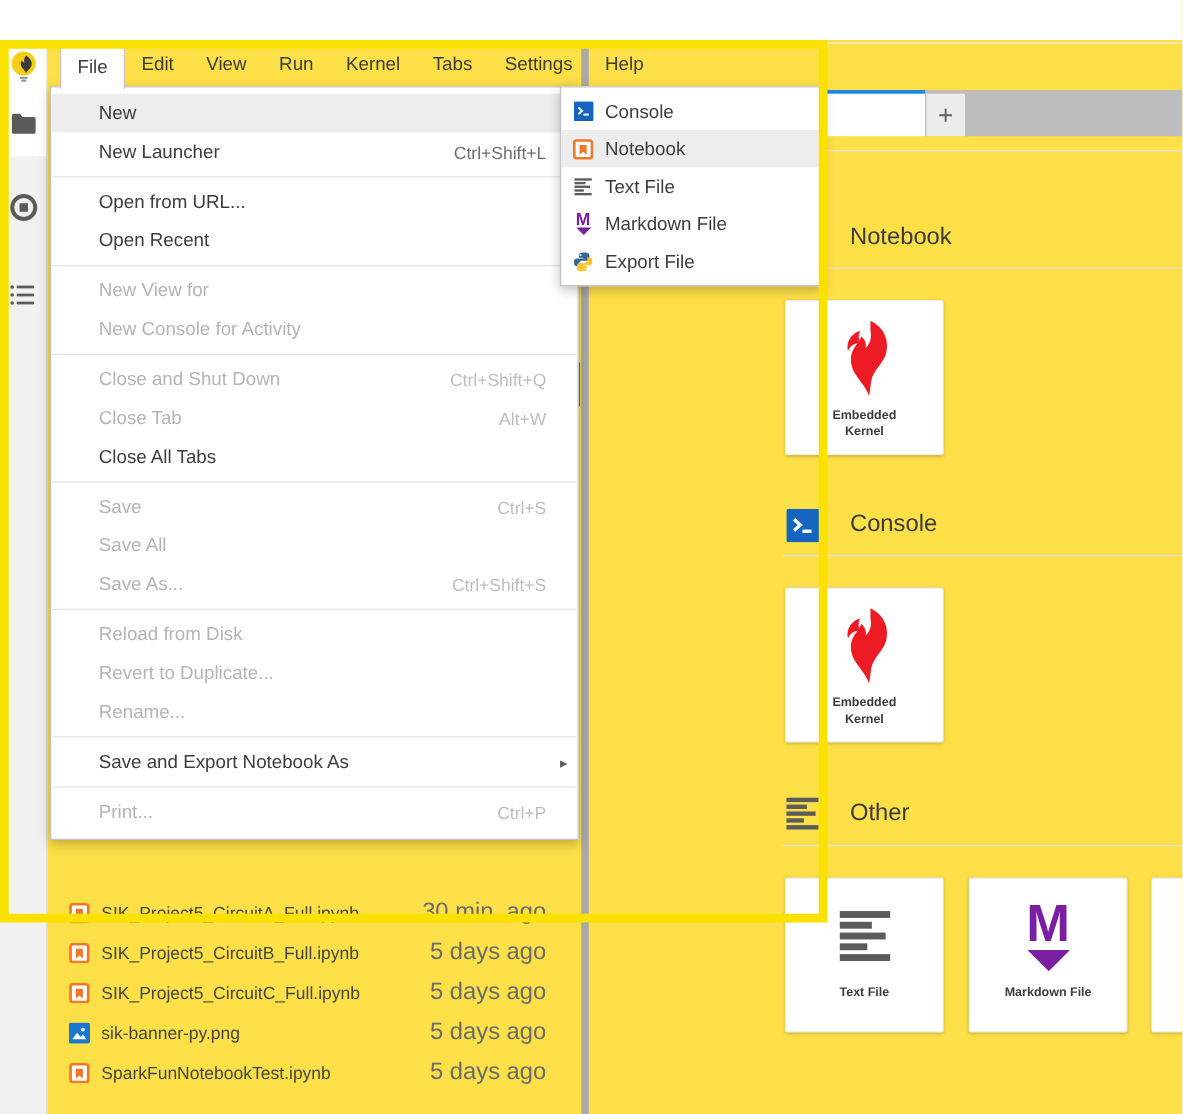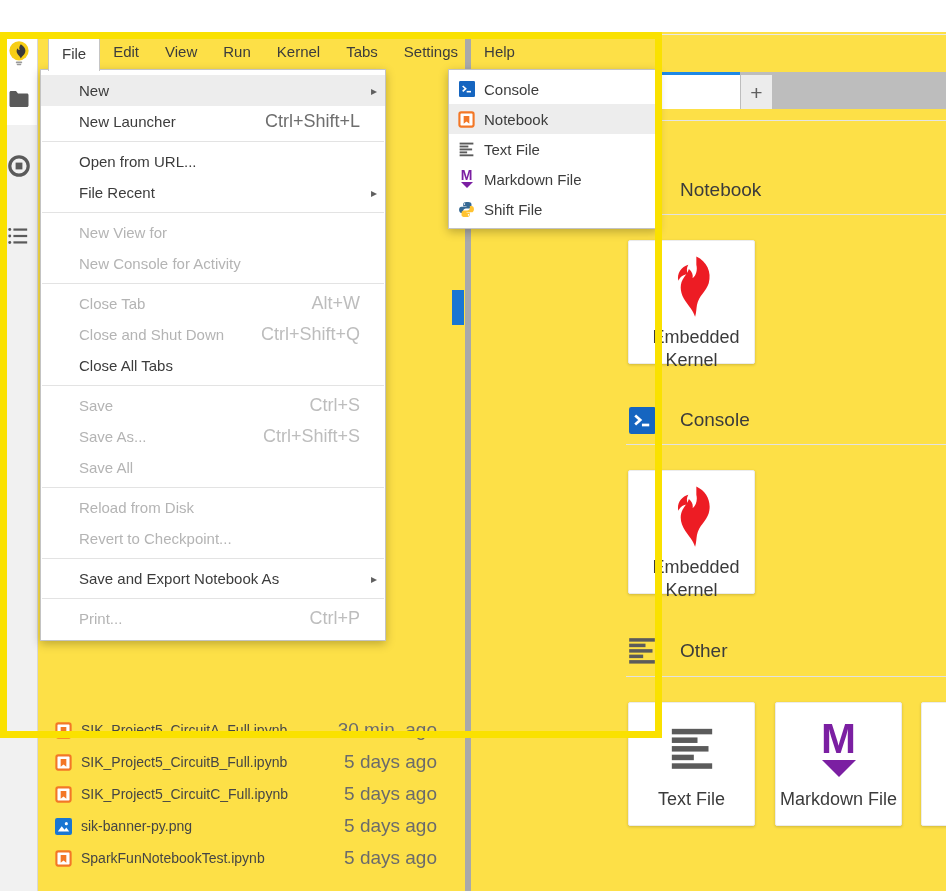--- a/index.html
+++ b/index.html
@@ -37,37 +37,37 @@
   .pane-hairline{position:absolute;left:472px;top:88px;width:474px;height:1px;background:#e4e4e4;}
 
   
   .sec-h{position:absolute;display:flex;align-items:center;}
   .sec-ic{width:28px;height:28px;display:flex;align-items:center;justify-content:center;margin-right:24px;}
   .sec-title{font-size:19px;color:#3b3b3b;}
   .sec-hr{position:absolute;left:626px;width:320px;height:1px;background:#e2e2e2;}
   .card{position:absolute;width:127px;height:124px;background:#fff;border:1px solid #ececec;border-radius:2px;
         box-shadow:0 1px 3px rgba(0,0,0,.18);display:flex;flex-direction:column;align-items:center;padding-top:15px;}
   .card-ic{height:62px;display:flex;align-items:center;justify-content:center;}
-  .card-label{margin-top:8px;font-size:18px;color:#3b3b3b;text-align:center;line-height:1.3;}
+  .card-label{margin-top:8px;font-size:10px;color:#3b3b3b;text-align:center;line-height:1.3;font-weight:bold;}
   .card-label.wrap{max-width:78px;}
 
   .md-icon{display:flex;flex-direction:column;align-items:center;}
   .md-m{font-weight:bold;color:#7b1fa2;font-size:42px;line-height:.85;font-family:"Liberation Sans",sans-serif;}
   .md-tri{width:0;height:0;border-left:17px solid transparent;border-right:17px solid transparent;border-top:17px solid #7b1fa2;margin-top:3px;}
   .md-icon-sm .md-m{font-size:14px;line-height:.8;}
   .md-icon-sm .md-tri{border-left:6px solid transparent;border-right:6px solid transparent;border-top:6px solid #7b1fa2;margin-top:1px;}
 
   
   .menu{position:absolute;background:#fff;border:1px solid #c3c3c3;box-shadow:0 3px 9px rgba(0,0,0,.25);z-index:50;}
-  .dropdown{left:40px;top:37px;width:346px;padding:5px 0 6px 0;}
+  .dropdown{left:40px;top:37px;width:423px;padding:5px 0 6px 0;}
   .submenu{left:448px;top:37px;width:210px;padding:4px 0;}
   .mi{display:flex;align-items:center;height:31px;padding:0 25px 0 38px;font-size:15px;position:relative;color:#3c3c3c;white-space:nowrap;}
   .mi.hov{background:#ededed;}
   .mi.dis{color:#b4b4b4;}
-  .mi-sc{margin-left:auto;font-size:18px;color:#6e6e6e;}
+  .mi-sc{margin-left:auto;font-size:14px;color:#6e6e6e;}
   .mi.dis .mi-sc{color:#bdbdbd;}
   .mi-arrow{position:absolute;right:8px;font-size:12px;color:#5f5f5f;}
   .msep{height:1px;background:#e3e3e3;margin:4px 1px;}
   .smi{display:flex;align-items:center;height:30px;padding:0 10px 0 9px;font-size:15px;color:#3c3c3c;}
   .smi.hov{background:#ededed;}
   .smi-ic{width:17px;height:17px;margin-right:9px;display:flex;align-items:center;justify-content:center;flex:0 0 auto;}
 
   
   .annotation{position:absolute;left:0;top:0;width:662px;height:706px;border:7px solid #fae100;z-index:100;pointer-events:none;}
 
@@ -304,60 +304,63 @@
     </div>
     <div class="mi" data-interactable="true">
       <span data-interactable="false">New Launcher</span>
       <span class="mi-sc" data-interactable="false">Ctrl+Shift+L</span>
     </div>
     <div class="msep" data-interactable="false"></div>
     <div class="mi" data-interactable="true">
         <span data-interactable="false">Open from URL...</span>
       </div>
     <div class="mi" data-interactable="true">
-      <span data-interactable="false">File Recent</span>
+      <span data-interactable="false">Open Recent</span>
       <span class="mi-arrow" data-interactable="false">▸</span>
     </div>
     <div class="msep" data-interactable="false"></div>
     <div class="mi dis" data-interactable="false">
         <span data-interactable="false">New View for</span>
       </div>
     <div class="mi dis" data-interactable="false">
         <span data-interactable="false">New Console for Activity</span>
       </div>
     <div class="msep" data-interactable="false"></div>
+    <div class="mi dis" data-interactable="false">
+      <span data-interactable="false">Close and Shut Down</span>
+      <span class="mi-sc" data-interactable="false">Ctrl+Shift+Q</span>
+    </div>
     <div class="mi dis" data-interactable="false">
       <span data-interactable="false">Close Tab</span>
       <span class="mi-sc" data-interactable="false">Alt+W</span>
     </div>
-    <div class="mi dis" data-interactable="false">
-      <span data-interactable="false">Close and Shut Down</span>
-      <span class="mi-sc" data-interactable="false">Ctrl+Shift+Q</span>
-    </div>
     <div class="mi" data-interactable="true">
         <span data-interactable="false">Close All Tabs</span>
       </div>
     <div class="msep" data-interactable="false"></div>
     <div class="mi dis" data-interactable="false">
       <span data-interactable="false">Save</span>
       <span class="mi-sc" data-interactable="false">Ctrl+S</span>
     </div>
     <div class="mi dis" data-interactable="false">
+        <span data-interactable="false">Save All</span>
+      </div>
+    <div class="mi dis" data-interactable="false">
       <span data-interactable="false">Save As...</span>
       <span class="mi-sc" data-interactable="false">Ctrl+Shift+S</span>
     </div>
-    <div class="mi dis" data-interactable="false">
-        <span data-interactable="false">Save All</span>
-      </div>
     <div class="msep" data-interactable="false"></div>
     <div class="mi dis" data-interactable="false">
         <span data-interactable="false">Reload from Disk</span>
       </div>
     <div class="mi dis" data-interactable="false">
-        <span data-interactable="false">Revert to Checkpoint...</span>
+        <span data-interactable="false">Revert to Duplicate...</span>
+      </div>
+    <div class="mi dis" data-interactable="false">
+        <span data-interactable="false">Rename...</span>
       </div>
     <div class="msep" data-interactable="false"></div>
     <div class="mi" data-interactable="true">
       <span data-interactable="false">Save and Export Notebook As</span>
       <span class="mi-arrow" data-interactable="false">▸</span>
     </div>
     <div class="msep" data-interactable="false"></div>
     <div class="mi dis" data-interactable="false">
       <span data-interactable="false">Print...</span>
       <span class="mi-sc" data-interactable="false">Ctrl+P</span>
@@ -397,19 +400,19 @@
           </span>
       </span>
       <span data-interactable="false">Markdown File</span>
     </div>
     <div class="smi" data-interactable="true">
       <span class="smi-ic" data-interactable="false">
           <svg width="17" height="17">
             <use href="#sym-python"></use>
           </svg>
         </span>
-      <span data-interactable="false">Shift File</span>
+      <span data-interactable="false">Export File</span>
     </div>
   </div>
 
   <div class="annotation" data-interactable="false"></div>
 
 </div>
 
 </body></html>

